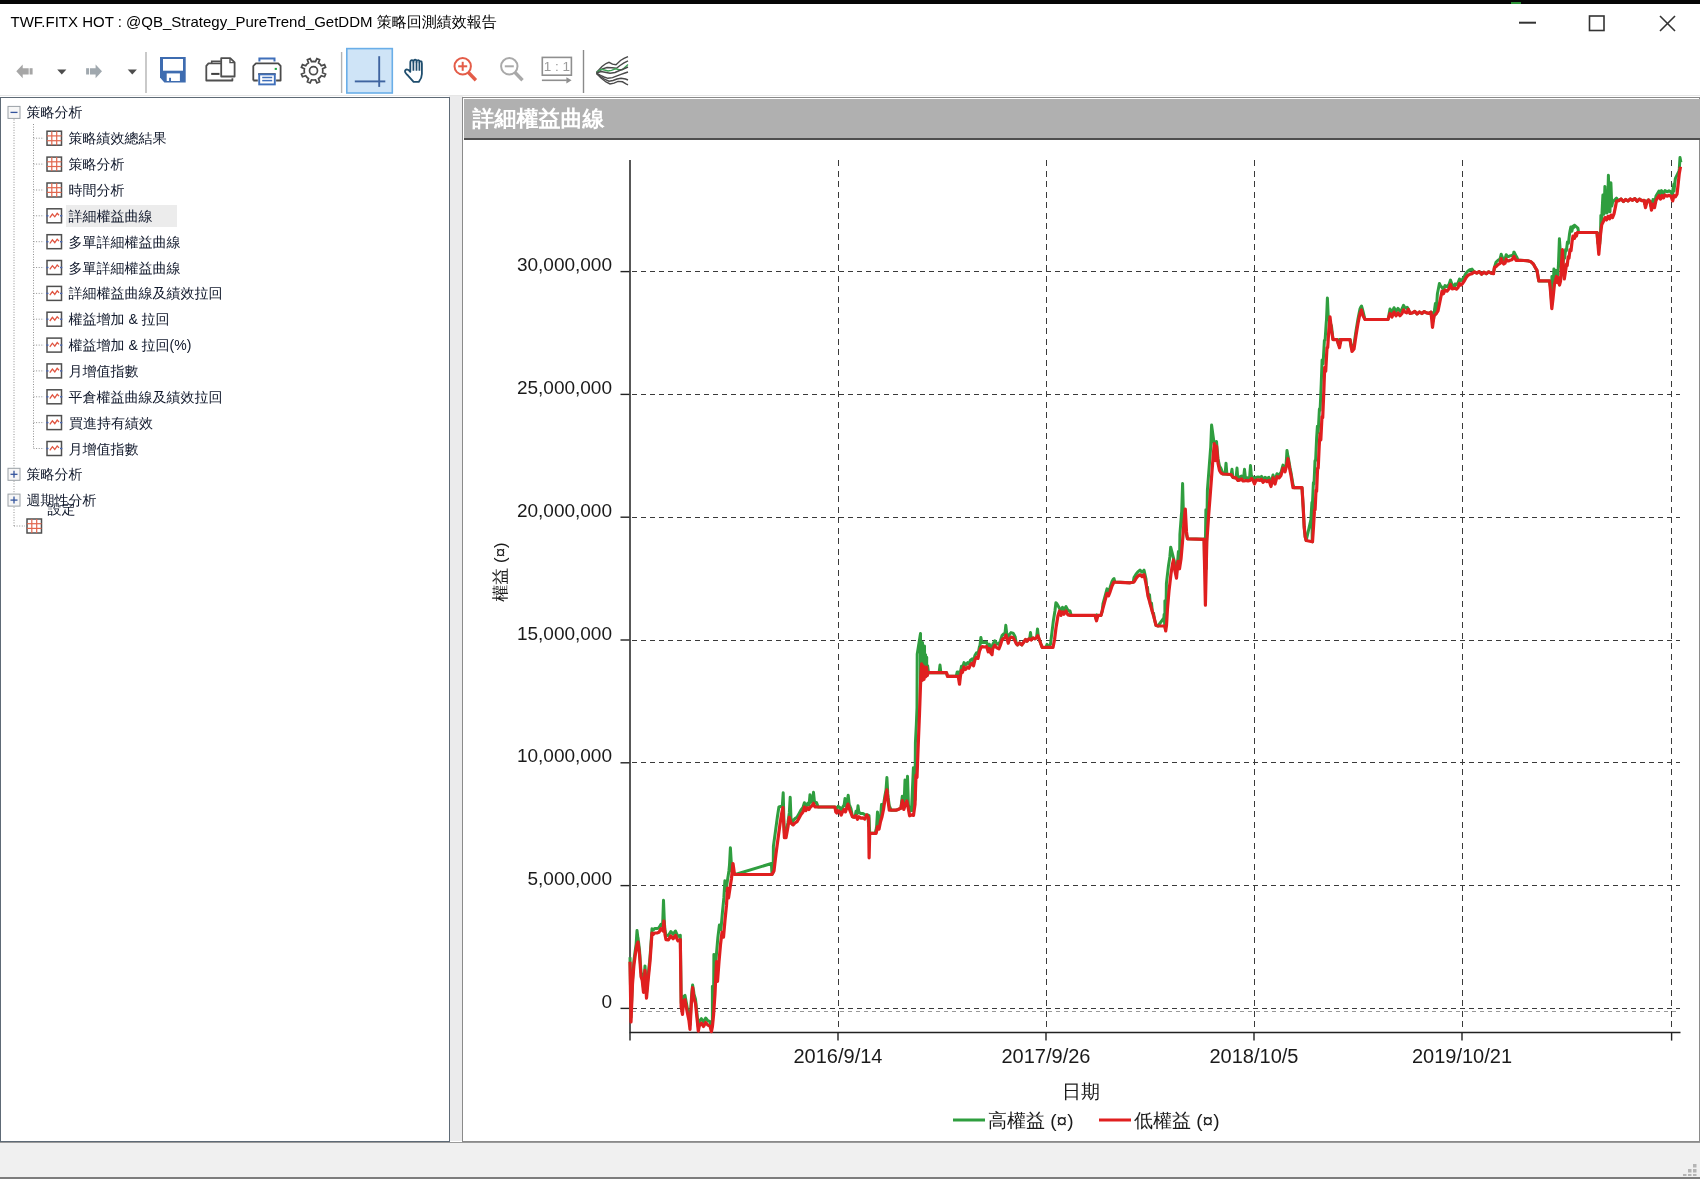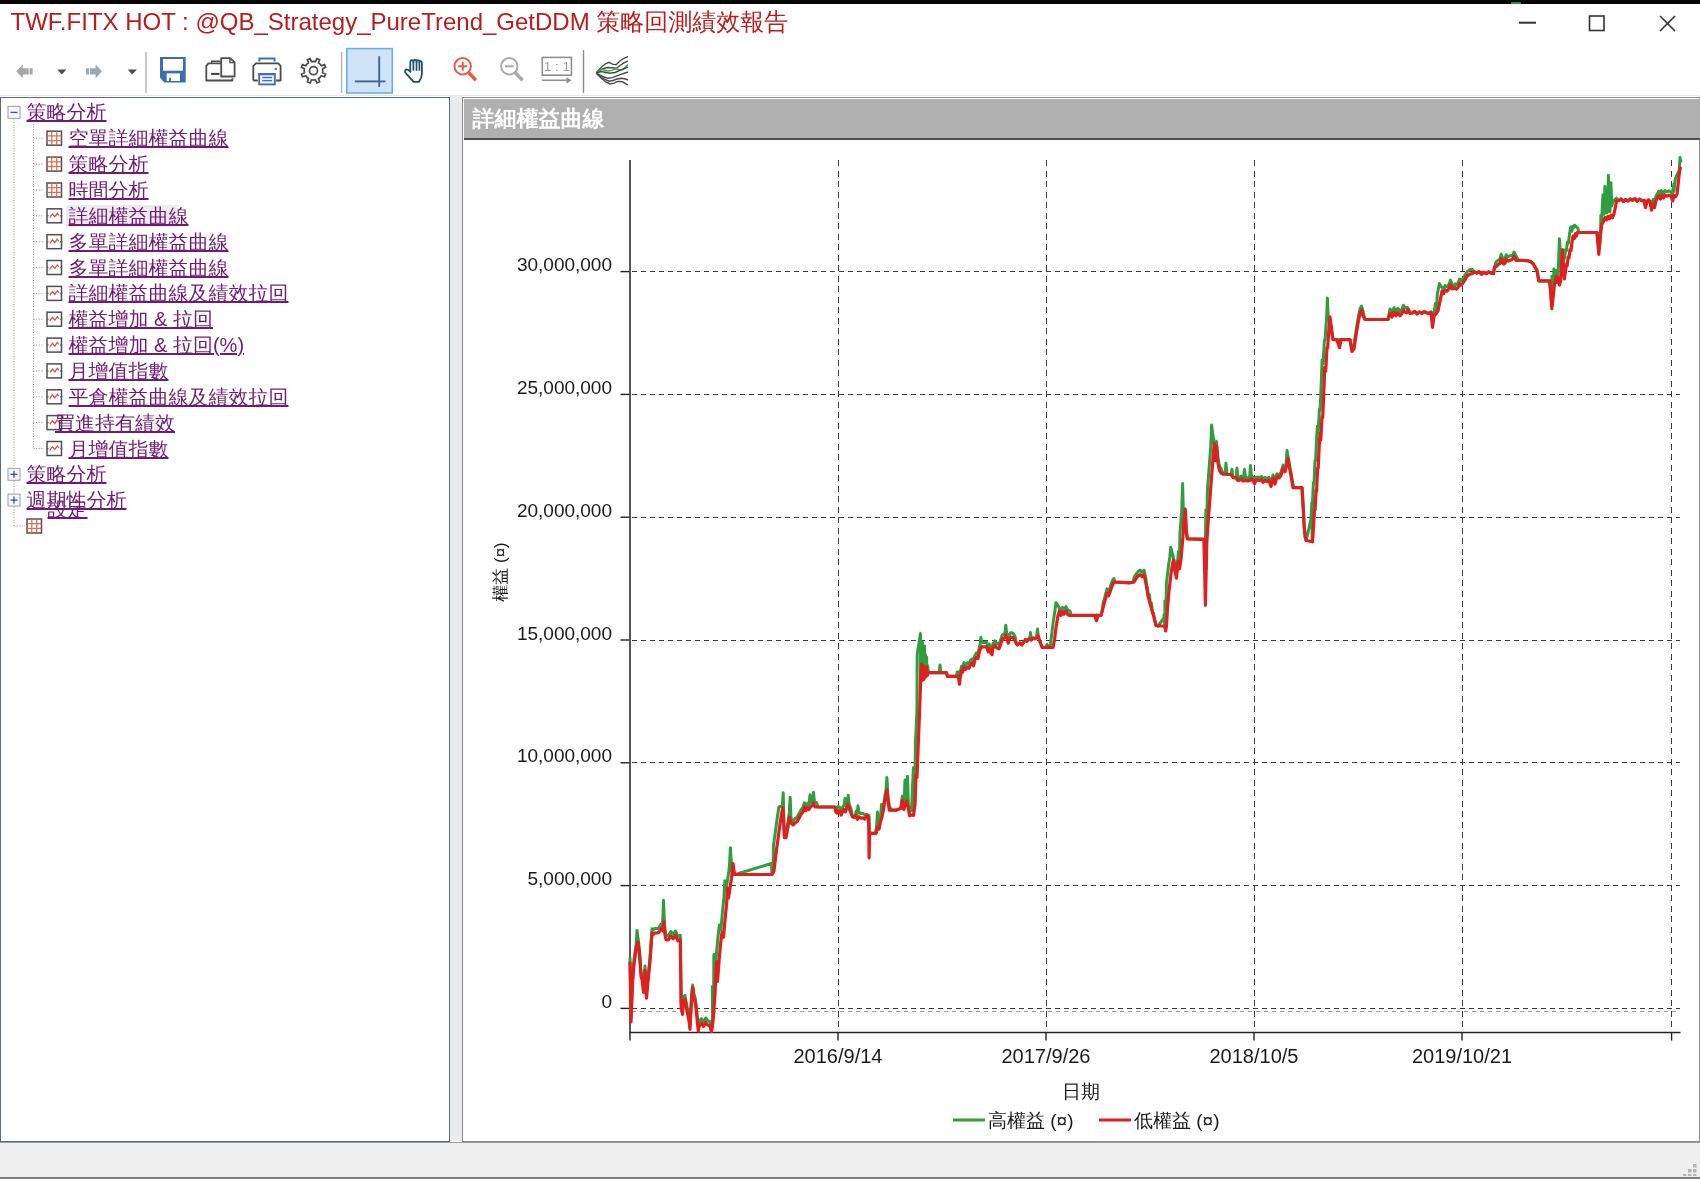--- a/index.html
+++ b/index.html
@@ -1,22 +1,22 @@
 <!DOCTYPE html>
 <html><head><meta charset="utf-8">
 <style>
 * { margin:0; padding:0; box-sizing:border-box; }
 html,body { width:1700px; height:1179px; background:#fff; overflow:hidden;
   font-family:"Liberation Sans", sans-serif; }
-.tt { position:absolute; font-size:20px; color:#701a75; white-space:nowrap; line-height:22px;text-decoration:underline; }
+.tt { position:absolute; font-size:14px; color:#0f172a; white-space:nowrap; line-height:22px; }
 </style></head>
 <body>
 <div style="position:absolute;left:0;top:0;width:1700px;height:4px;background:#060606"></div>
 <div style="position:absolute;left:1511px;top:2px;width:10px;height:2px;background:#2a8f35"></div>
-<div style="position:absolute;left:10.5px;top:12.3px;font-size:24px;line-height:19px;color:#b91c1c;white-space:nowrap">TWF.FITX HOT : @QB_Strategy_PureTrend_GetDDM 策略回測績效報告</div>
+<div style="position:absolute;left:10.5px;top:12.3px;font-size:15px;line-height:19px;color:#000000;white-space:nowrap">TWF.FITX HOT : @QB_Strategy_PureTrend_GetDDM 策略回測績效報告</div>
 <svg width="200" height="40" viewBox="1500 4 200 40" style="position:absolute;left:1500px;top:4px">
 <line x1="1519" y1="22.7" x2="1536" y2="22.7" stroke="#333" stroke-width="2"></line>
 <rect x="1589.5" y="16" width="14.5" height="14.5" fill="none" stroke="#333" stroke-width="1.6"></rect>
 <line x1="1660" y1="16" x2="1675" y2="31" stroke="#333" stroke-width="1.6"></line>
 <line x1="1675" y1="16" x2="1660" y2="31" stroke="#333" stroke-width="1.6"></line>
 </svg>
 <svg width="660" height="62" viewBox="0 33 660 62" style="position:absolute;left:0;top:33px">
 <polygon points="16.3,71.3 22.7,64.5 22.7,68.2 28.7,68.2 28.7,74.5 22.7,74.5 22.7,78.2" fill="#a6a6a6"></polygon>
 <rect x="29.6" y="68.2" width="3" height="6.3" fill="#a6a6a6"></rect>
 <polygon points="57.2,69.4 66.4,69.4 61.8,74.6" fill="#4d4d4d"></polygon>
@@ -156,32 +156,32 @@
     <line x1="10.5" y1="500.1" x2="17.5" y2="500.1" stroke="#34549c" stroke-width="1.3"></line>
     <line x1="14" y1="496.6" x2="14" y2="503.6" stroke="#34549c" stroke-width="1.3"></line>
 <rect x="27" y="519.0" width="14.5" height="14" fill="#fff" stroke="#4f4f4f" stroke-width="1.5"></rect>
     <line x1="31.8" y1="519.0" x2="31.8" y2="533.0" stroke="#e2674e" stroke-width="1.2"></line>
     <line x1="36.7" y1="519.0" x2="36.7" y2="533.0" stroke="#e2674e" stroke-width="1.2"></line>
     <line x1="27" y1="523.7" x2="41.5" y2="523.7" stroke="#e2674e" stroke-width="1.2"></line>
     <line x1="27" y1="528.4" x2="41.5" y2="528.4" stroke="#e2674e" stroke-width="1.2"></line>
 </svg>
 <div style="position:absolute;left:66px;top:204.8px;width:111px;height:22px;background:#ececec"></div>
 <div class="tt" style="left:26.5px;top:101.4px">策略分析</div>
-<div class="tt" style="left:68.5px;top:127.2px">空單詳細權益曲線</div>
+<div class="tt" style="left:68.5px;top:127.2px">策略績效總結果</div>
 <div class="tt" style="left:68.5px;top:153.1px">策略分析</div>
 <div class="tt" style="left:68.5px;top:179.0px">時間分析</div>
 <div class="tt" style="left:68.5px;top:204.8px">詳細權益曲線</div>
 <div class="tt" style="left:68.5px;top:230.7px">多單詳細權益曲線</div>
 <div class="tt" style="left:68.5px;top:256.5px">多單詳細權益曲線</div>
 <div class="tt" style="left:68.5px;top:282.4px">詳細權益曲線及績效拉回</div>
 <div class="tt" style="left:68.5px;top:308.2px">權益增加 &amp; 拉回</div>
 <div class="tt" style="left:68.5px;top:334.1px">權益增加 &amp; 拉回(%)</div>
 <div class="tt" style="left:68.5px;top:359.9px">月增值指數</div>
 <div class="tt" style="left:68.5px;top:385.8px">平倉權益曲線及績效拉回</div>
-<div class="tt" style="left:55px;top:411.6px">買進持有績效</div>
+<div class="tt" style="left:69px;top:411.6px">買進持有績效</div>
 <div class="tt" style="left:68.5px;top:437.5px">月增值指數</div>
 <div class="tt" style="left:26.5px;top:463.3px">策略分析</div>
 <div class="tt" style="left:26.5px;top:489.1px">週期性分析</div>
 <div class="tt" style="left:47.5px;top:498px">設定</div>
 <svg width="1237" height="1001" viewBox="463 140 1237 1001" style="position:absolute;left:463px;top:140px">
 <g shape-rendering="crispEdges">
 <line x1="632" y1="1008.5" x2="1680" y2="1008.5" stroke="#3a3a3a" stroke-width="1" stroke-dasharray="5 4"></line>
 <line x1="632" y1="885.5" x2="1680" y2="885.5" stroke="#3a3a3a" stroke-width="1" stroke-dasharray="5 4"></line>
 <line x1="632" y1="762.5" x2="1680" y2="762.5" stroke="#3a3a3a" stroke-width="1" stroke-dasharray="5 4"></line>
 <line x1="632" y1="640.5" x2="1680" y2="640.5" stroke="#3a3a3a" stroke-width="1" stroke-dasharray="5 4"></line>

